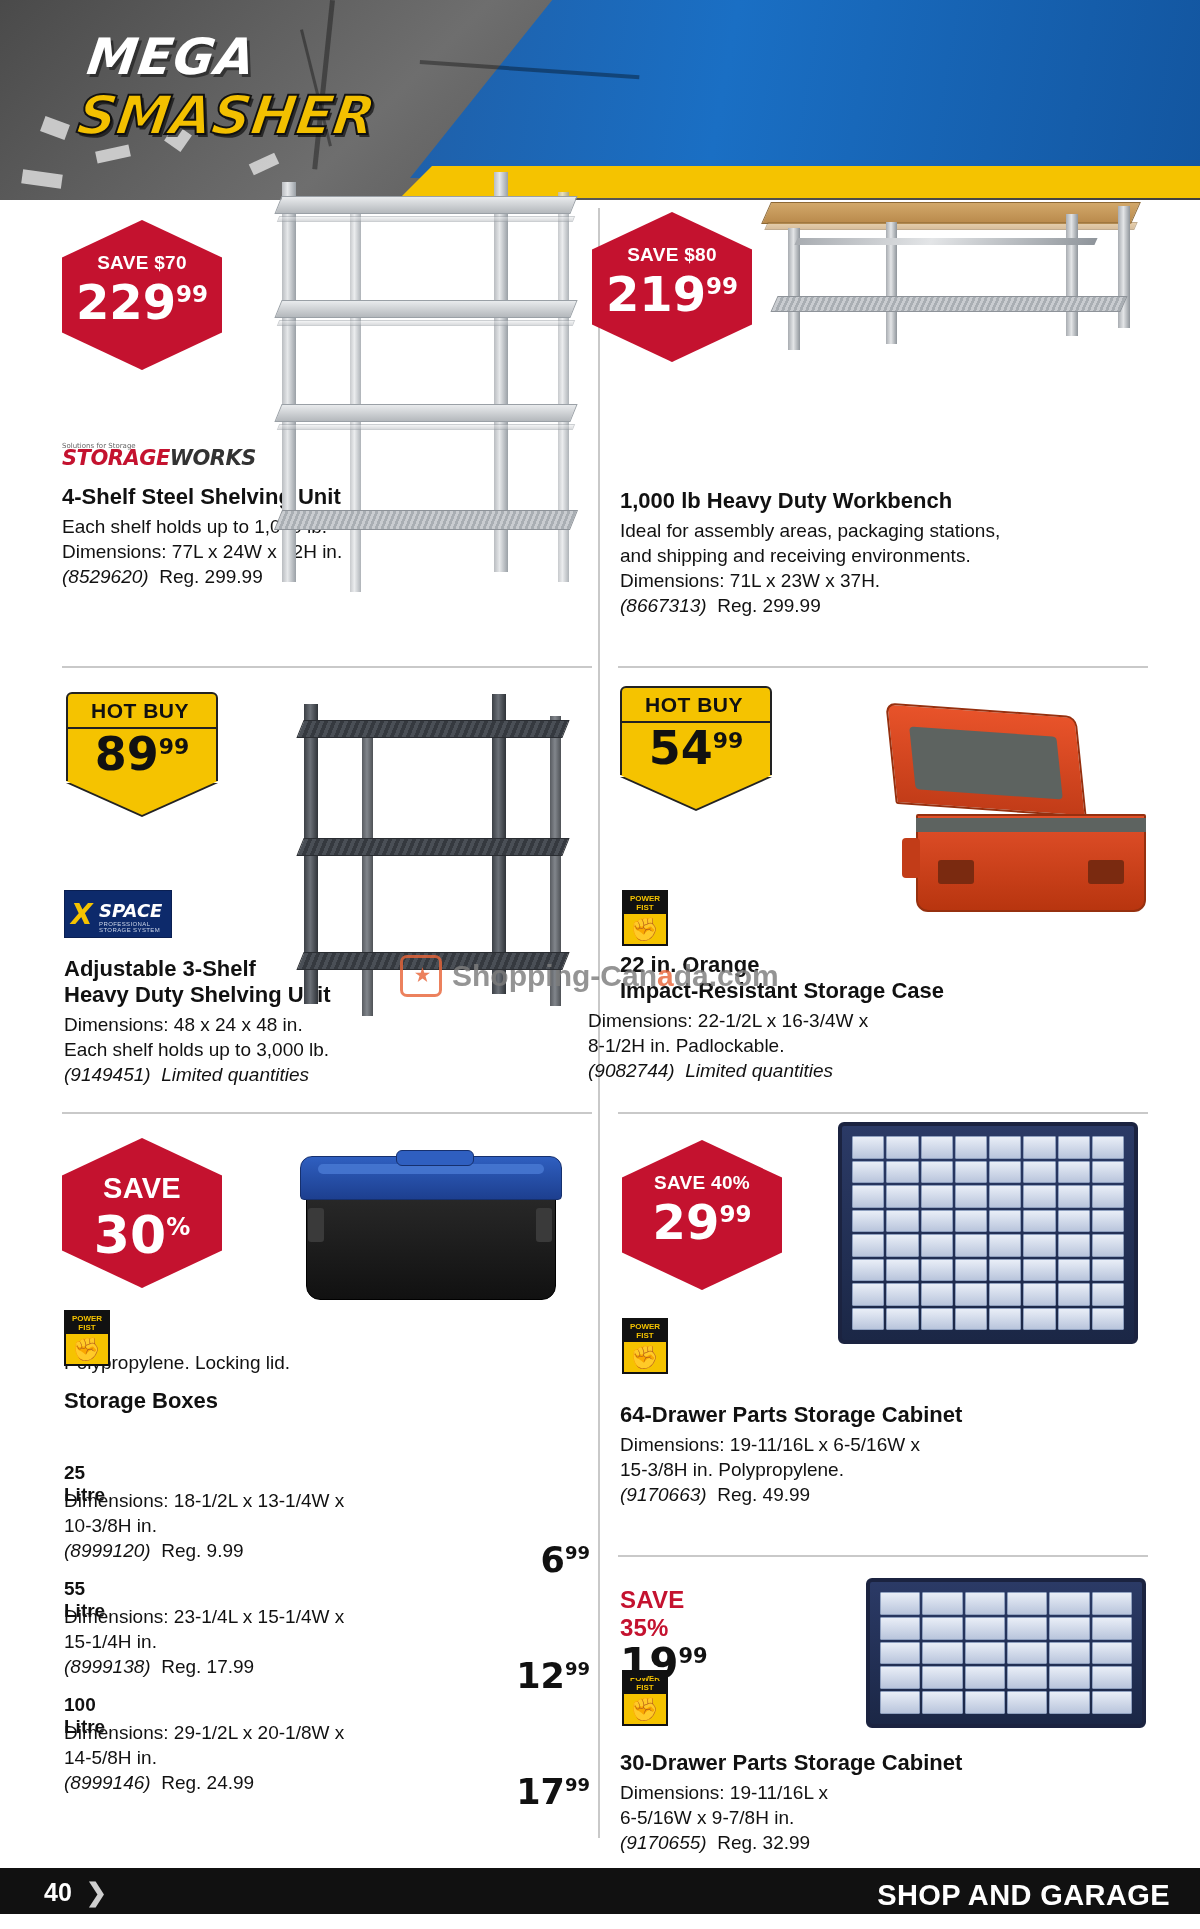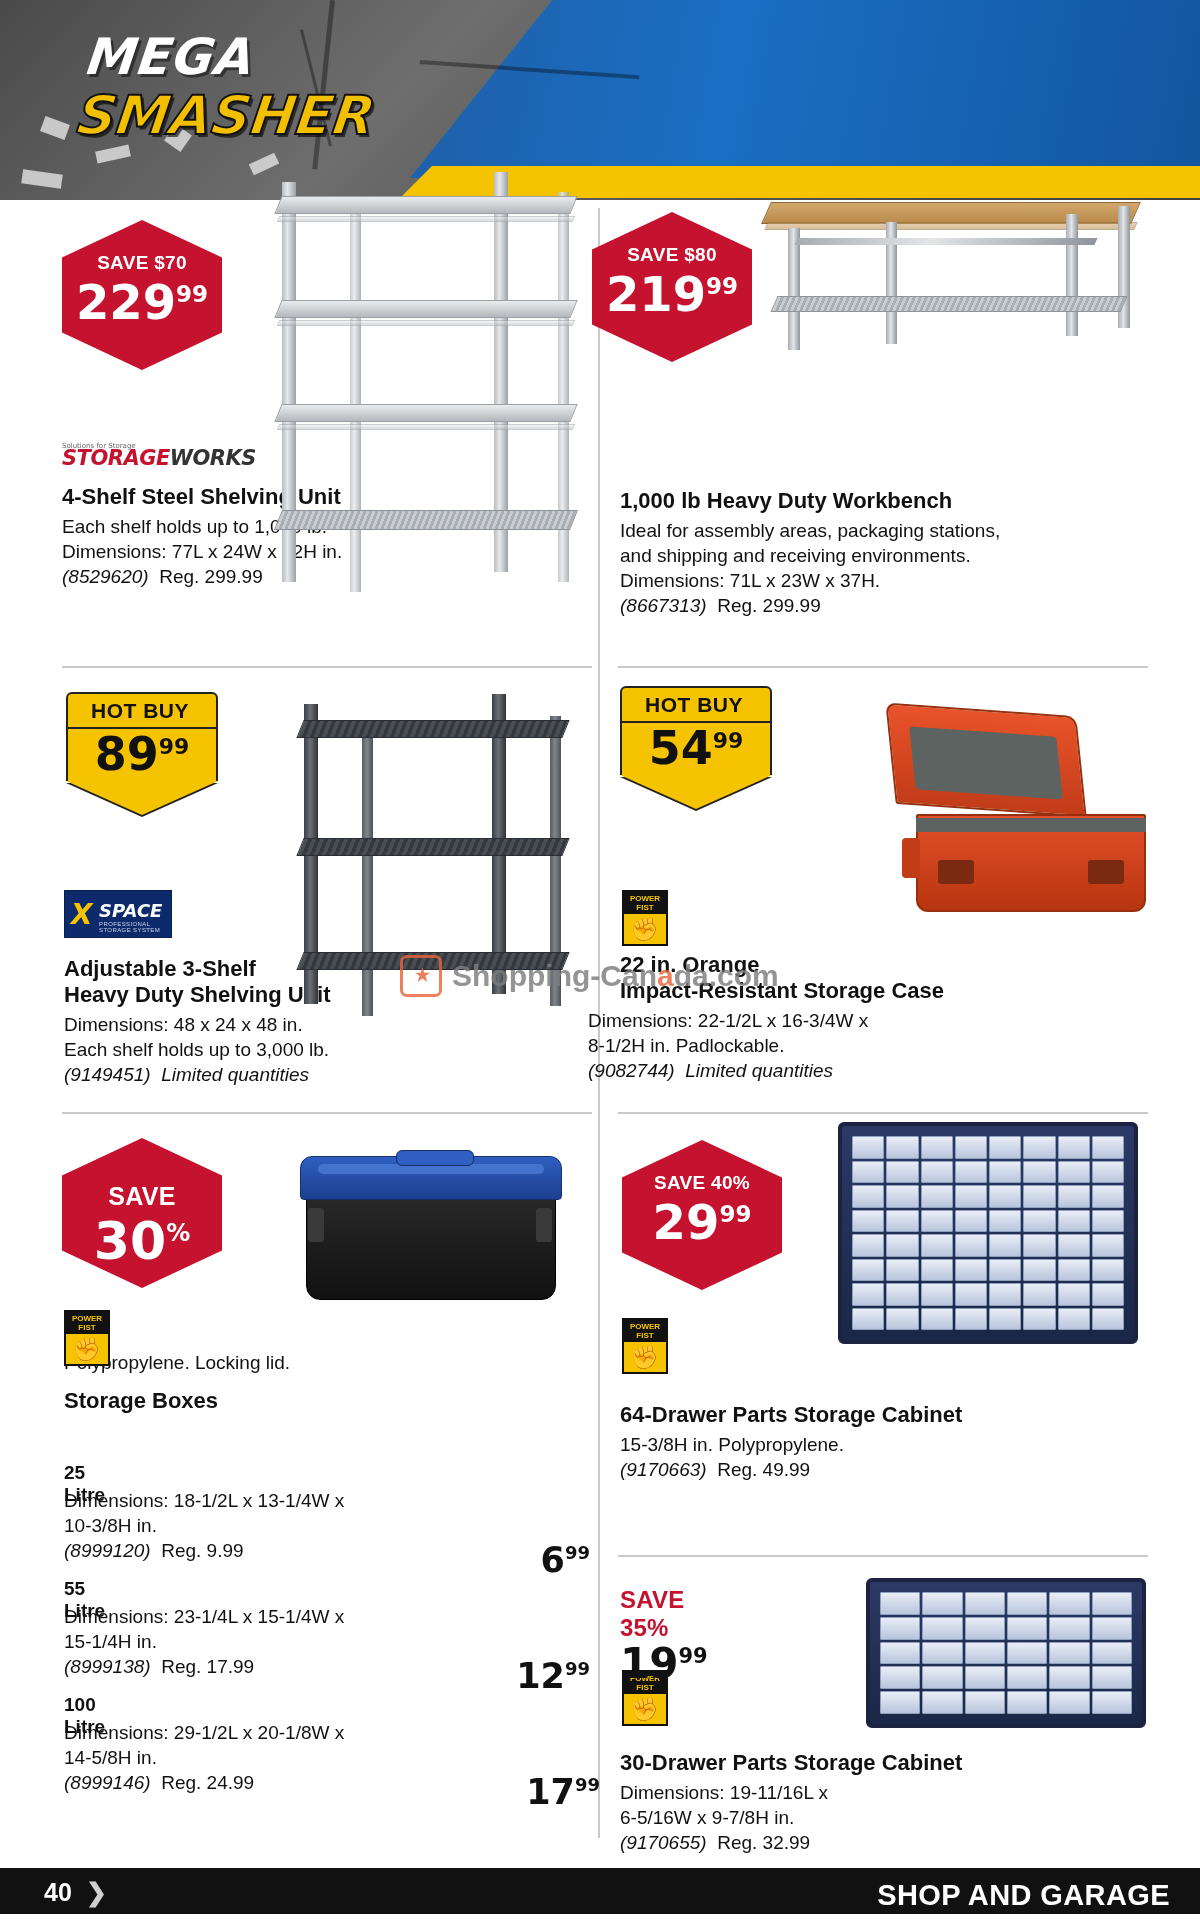--- a/index.html
+++ b/index.html
@@ -105,21 +105,21 @@
   }
   .hex-badge .save {
     font-size: 19px; font-weight: bold; margin-top: 32px; letter-spacing: .3px;
   }
   .hex-badge .price {
     font-size: 48px; font-weight: bold; line-height: 1; margin-top: 4px;
     font-family: "DejaVu Sans", sans-serif;
   }
   .hex-badge .price sup { font-size: 23px; font-weight: bold; top: -16px; }
 
-  .hex-badge.pct .save { margin-top: 44px; font-size: 25px; }
+  .hex-badge.pct .save { margin-top: 34px; font-size: 29px; }
   .hex-badge.pct .price { font-size: 52px; }
   .hex-badge.pct .price sup { font-size: 24px; }
 
   
   .hot-badge {
     position: absolute;
     width: 152px;
     z-index: 6;
     text-align: center;
   }
@@ -509,21 +509,21 @@
       <div><span class="it">(8999138)</span>&nbsp; <span>Reg. 17.99</span></div>
     </div>
     <div class="variant-price" style="left:410px;top:1456px;width:180px;"><span>12</span><sup>99</sup></div>
 
     <div class="sub-title" style="left:64px;top:1494px;">100 Litre</div>
     <div class="p-desc" style="left:64px;top:1520px;width:430px;">
       <div>Dimensions: 29-1/2L x 20-1/8W x</div>
       <div>14-5/8H in.</div>
       <div><span class="it">(8999146)</span>&nbsp; <span>Reg. 24.99</span></div>
     </div>
-    <div class="variant-price" style="left:420px;top:1572px;width:180px;"><span>17</span><sup>99</sup></div>
+    <div class="variant-price" style="left:410px;top:1572px;width:180px;"><span>17</span><sup>99</sup></div>
   </div>
 
   <div class="cell">
     <div class="img-wrap" style="left:838px;top:922px;width:310px;height:230px;">
       <div class="cab-frame" style="left:0;top:0;width:300px;height:222px;"></div>
       <div class="cab-grid" style="left:14px;top:14px;width:272px;height:194px;grid-template-columns:repeat(8,1fr);grid-template-rows:repeat(8,1fr);">
         <div class="cab-drawer"></div>
           <div class="cab-drawer"></div>
           <div class="cab-drawer"></div>
           <div class="cab-drawer"></div>
@@ -595,20 +595,21 @@
       <div class="price"><span>29</span><sup>99</sup></div>
     </div>
 
     <div class="logo-powerfist" style="left:622px;top:1118px;">
       <div class="pf-top"><span>POWER</span><br><span>FIST</span></div>
       <div class="pf-fist">✊</div>
     </div>
 
     <div class="p-title" style="left:620px;top:1202px;width:540px;">64-Drawer Parts Storage Cabinet</div>
     <div class="p-desc" style="left:620px;top:1232px;width:545px;">
+      <div>Dimensions: 19-11/16L x 6-5/16W x</div>
       <div>15-3/8H in. Polypropylene.</div>
       <div><span class="it">(9170663)</span>&nbsp; <span>Reg. 49.99</span></div>
     </div>
   </div>
 
   <div class="cell">
     <div class="img-wrap" style="left:866px;top:1378px;width:290px;height:160px;">
       <div class="cab-frame" style="left:0;top:0;width:280px;height:150px;"></div>
       <div class="cab-grid" style="left:14px;top:14px;width:252px;height:122px;grid-template-columns:repeat(6,1fr);grid-template-rows:repeat(5,1fr);">
         <div class="cab-drawer"></div>

